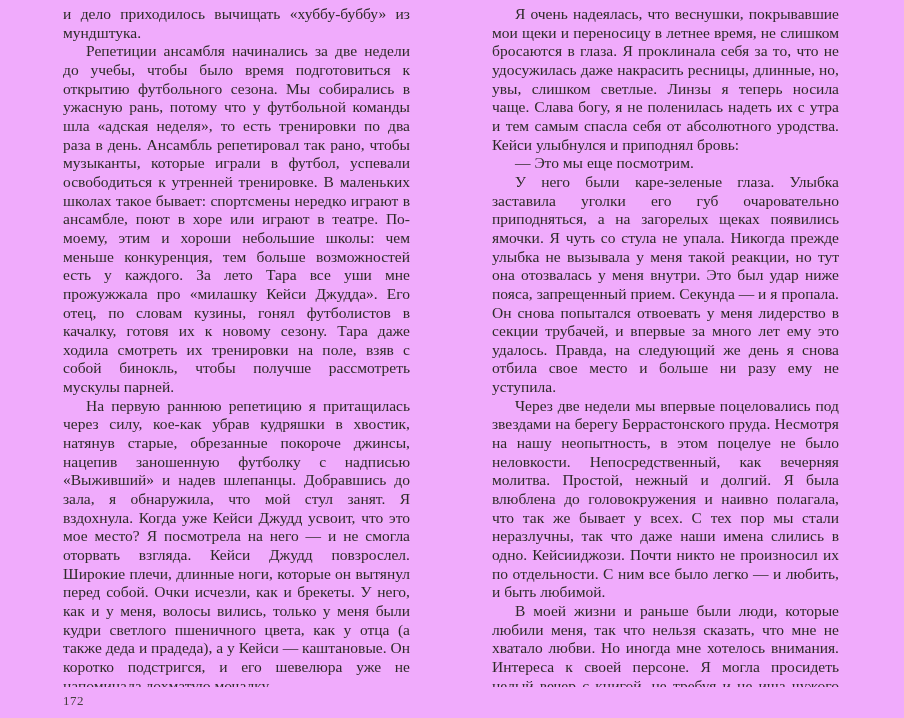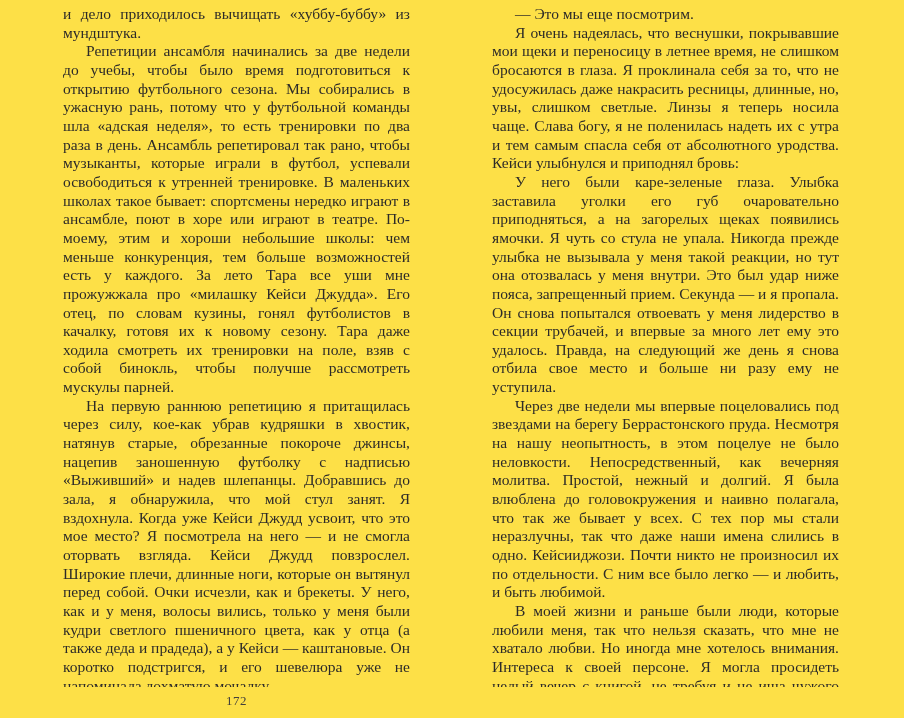--- a/index.html
+++ b/index.html
@@ -7,21 +7,21 @@
     padding: 0;
     width: 904px;
     height: 718px;
     background: #fcfcfb;
     overflow: hidden;
   }
   .spread {
     position: relative;
     width: 904px;
     height: 718px;
-    background: #fde047;
+    background: #f0abfc;
     font-family: "Liberation Serif", "DejaVu Serif", serif;
     color: #2d2b28;
   }
   .page {
     position: absolute;
     top: 0;
     height: 718px;
     width: 347px;
   }
   .page.left  { left: 63px; }
@@ -45,21 +45,20 @@
     text-indent: 23px;
   }
   .text p.cont {
     text-indent: 0;
   }
   .pagenum {
     position: absolute;
     bottom: 9px;
     left: 0;
     width: 100%;
-    text-align: center;
     font-size: 13px;
     color: #43403c;
     letter-spacing: 0.5px;
   }
 </style>
 </head>
 <body>
 
 <div class="spread">
 
@@ -68,21 +67,21 @@
       <p class="cont">и дело приходилось вычищать «хуббу-буббу» из мундштука.</p>
       <p>Репетиции ансамбля начинались за две недели до учебы, чтобы было время подготовиться к открытию футбольного сезона. Мы собирались в ужасную рань, потому что у футбольной команды шла «адская неделя», то есть тренировки по два раза в день. Ансамбль репетировал так рано, чтобы музыканты, которые играли в футбол, успевали освободиться к утренней тренировке. В маленьких школах такое бывает: спортсмены нередко играют в ансамбле, поют в хоре или играют в театре. По-моему, этим и хороши небольшие школы: чем меньше конкуренция, тем больше возможностей есть у каждого. За лето Тара все уши мне прожужжала про «милашку Кейси Джудда». Его отец, по словам кузины, гонял футболистов в качалку, готовя их к новому сезону. Тара даже ходила смотреть их тренировки на поле, взяв с собой бинокль, чтобы получше рассмотреть мускулы парней.</p>
       <p>На первую раннюю репетицию я притащилась через силу, кое-как убрав кудряшки в хвостик, натянув старые, обрезанные покороче джинсы, нацепив заношенную футболку с надписью «Выживший» и надев шлепанцы. Добравшись до зала, я обнаружила, что мой стул занят. Я вздохнула. Когда уже Кейси Джудд усвоит, что это мое место? Я посмотрела на него — и не смогла оторвать взгляда. Кейси Джудд повзрослел. Широкие плечи, длинные ноги, которые он вытянул перед собой. Очки исчезли, как и брекеты. У него, как и у меня, волосы вились, только у меня были кудри светлого пшеничного цвета, как у отца (а также деда и прадеда), а у Кейси — каштановые. Он коротко подстригся, и его шевелюра уже не напоминала лохматую мочалку.</p>
 
     </div>
     <div class="pagenum">172</div>
   </section>
 
   <section class="page right">
     <div class="text">
+      <p>Я очень надеялась, что веснушки, покрывавшие мои щеки и переносицу в летнее время, не слишком бросаются в глаза. Я проклинала себя за то, что не удосужилась даже накрасить ресницы, длинные, но, увы, слишком светлые. Линзы я теперь носила чаще. Слава богу, я не поленилась надеть их с утра и тем самым спасла себя от абсолютного уродства. Кейси улыбнулся и приподнял бровь:</p>
       <p>— Это мы еще посмотрим.</p>
-      <p>Я очень надеялась, что веснушки, покрывавшие мои щеки и переносицу в летнее время, не слишком бросаются в глаза. Я проклинала себя за то, что не удосужилась даже накрасить ресницы, длинные, но, увы, слишком светлые. Линзы я теперь носила чаще. Слава богу, я не поленилась надеть их с утра и тем самым спасла себя от абсолютного уродства. Кейси улыбнулся и приподнял бровь:</p>
       <p>У него были каре-зеленые глаза. Улыбка заставила уголки его губ очаровательно приподняться, а на загорелых щеках появились ямочки. Я чуть со стула не упала. Никогда прежде улыбка не вызывала у меня такой реакции, но тут она отозвалась у меня внутри. Это был удар ниже пояса, запрещенный прием. Секунда — и я пропала. Он снова попытался отвоевать у меня лидерство в секции трубачей, и впервые за много лет ему это удалось. Правда, на следующий же день я снова отбила свое место и больше ни разу ему не уступила.</p>
       <p>Через две недели мы впервые поцеловались под звездами на берегу Беррастонского пруда. Несмотря на нашу неопытность, в этом поцелуе не было неловкости. Непосредственный, как вечерняя молитва. Простой, нежный и долгий. Я была влюблена до головокружения и наивно полагала, что так же бывает у всех. С тех пор мы стали неразлучны, так что даже наши имена слились в одно. Кейсииджози. Почти никто не произносил их по отдельности. С ним все было легко — и любить, и быть любимой.</p>
       <p>В моей жизни и раньше были люди, которые любили меня, так что нельзя сказать, что мне не хватало любви. Но иногда мне хотелось внимания. Интереса к своей персоне. Я могла просидеть целый вечер с книгой, не требуя и не ища чужого общества. Я с удовольствием играла на фортепиано, и меня ничуть не задевало, если слушатели восхищались музыкой, не</p>
     </div>
   </section>
 
 </div>
 
 </body></html>

